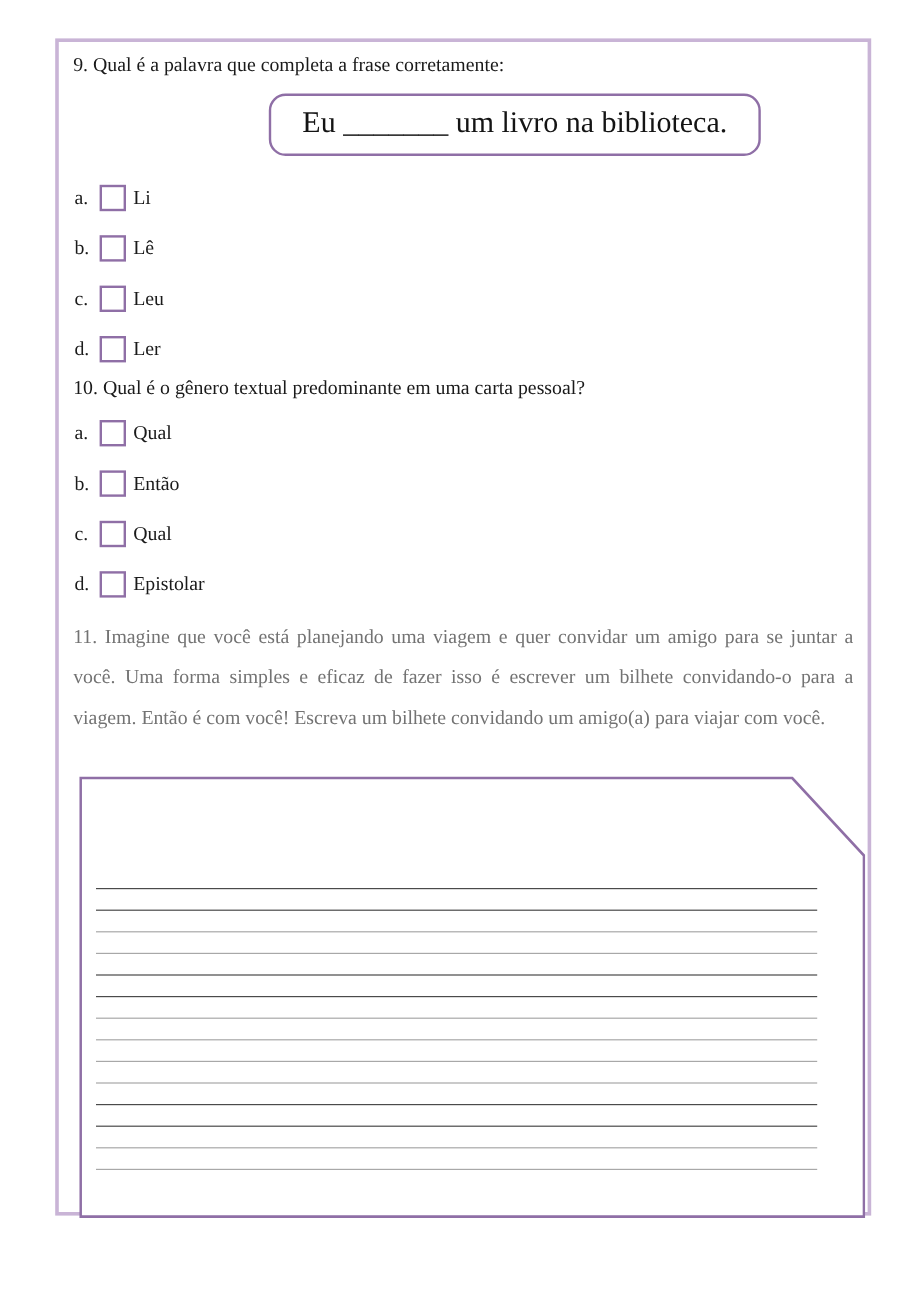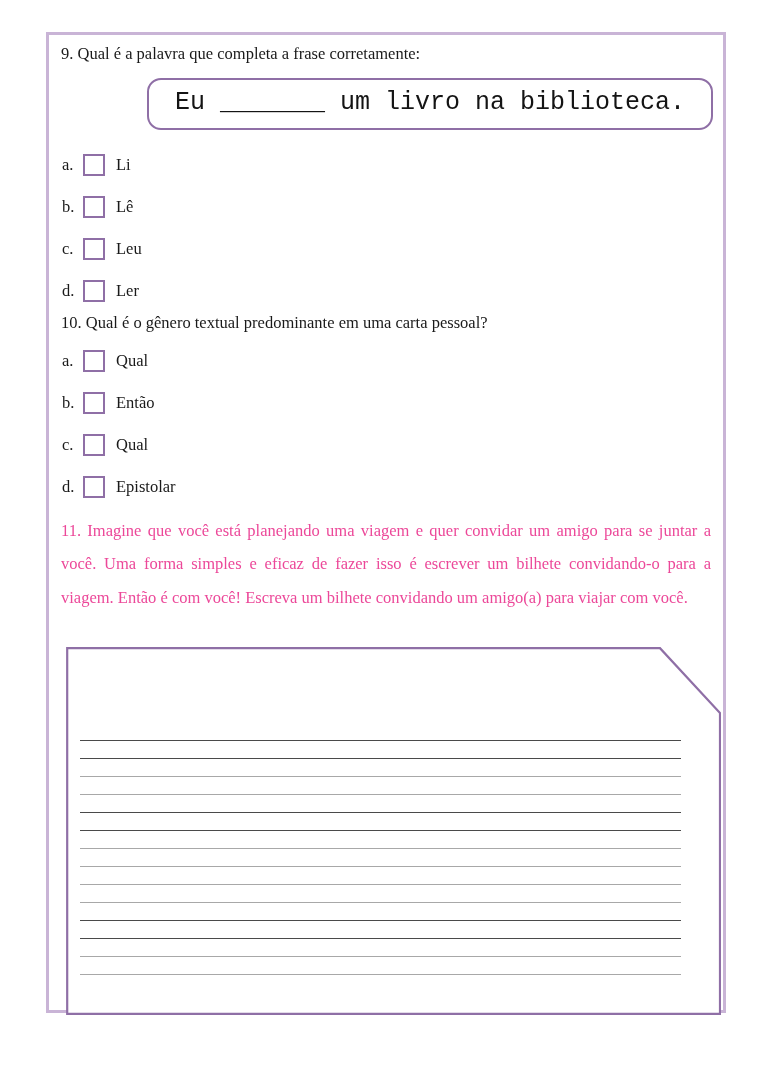--- a/index.html
+++ b/index.html
@@ -43,24 +43,23 @@
     font-size: 16.5px;
     line-height: 1.32;
     margin: 0;
     padding: 0 0 0 2px;
     color: #1a1a1a;
   }
 
   
   .sentence-box-wrap {
     display: flex;
-    justify-content: flex-end;
+    justify-content: center;
     padding-left: 86px;
     margin-top: 13px;
-    font-family: Liberation Mono, monospace;
   }
   .sentence-box {
     border: 2.5px solid #8f6fa6;
     border-radius: 14px;
     padding: 9px 26px 11px 26px;
     font-size: 25px;
     line-height: 1.12;
     color: #141414;
     white-space: nowrap;
     background: #fff;
@@ -85,34 +84,34 @@
   .checkbox {
     width: 22px;
     height: 22px;
     border: 2px solid #8f6fa6;
     box-sizing: border-box;
     background: #ffffff;
     flex: 0 0 auto;
   }
   .option-label {
     font-size: 16.5px;
-    margin-left: 11px;
+    margin-left: 6px;
     color: #1a1a1a;
     white-space: nowrap;
   }
 
   
   .q-paragraph {
     font-size: 16.5px;
     line-height: 2.05;
     text-align: justify;
     text-justify: inter-word;
     margin: 6px 0 0 0;
     padding: 0 2px 0 2px;
-    color: #ec4899;
+    color: #737373;
   }
 
   
   #note-box {
     position: absolute;
     left: 66px;
     top: 647px;
     width: 655px;
     height: 368px;
   }

